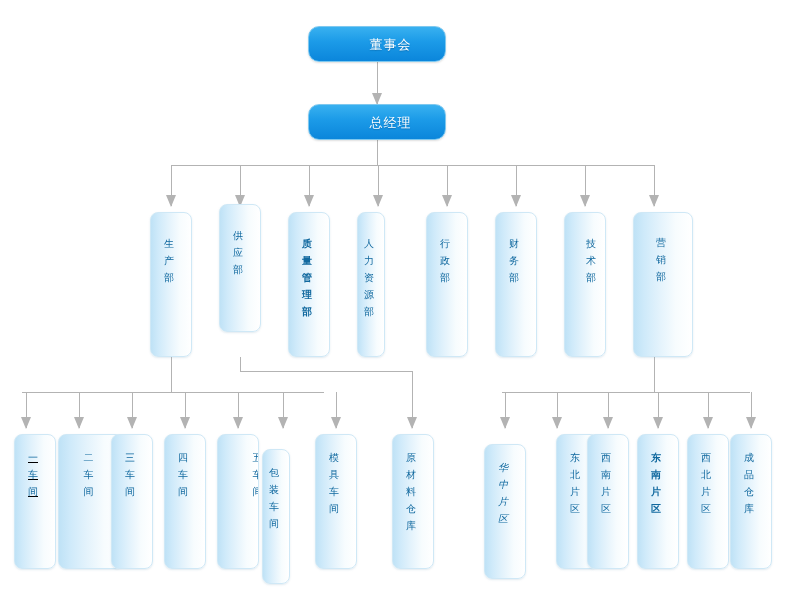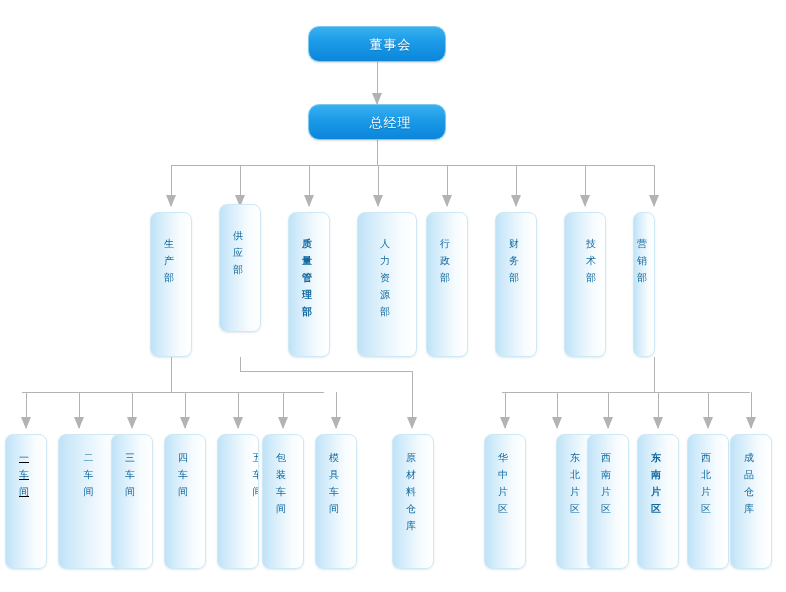--- a/index.html
+++ b/index.html
@@ -136,60 +136,60 @@
       </div>
       <div class="node pale dept" style="left: 150px; top: 212px; width: 42px; height: 145px;">
         <span class="label">生产部</span>
       </div>
       <div class="node pale dept" style="left: 219px; top: 204px; width: 42px; height: 128px;">
         <span class="label">供应部</span>
       </div>
       <div class="node pale dept" style="left: 288px; top: 212px; width: 42px; height: 145px; font-weight: bold;">
         <span class="label">质量管理部</span>
       </div>
-      <div class="node pale dept" style="left: 357px; top: 212px; width: 60px; height: 145px;">
+      <div class="node pale dept" style="left: 357px; top: 212px; width: 28px; height: 145px;">
         <span class="label">人力资源部</span>
       </div>
       <div class="node pale dept" style="left: 426px; top: 212px; width: 42px; height: 145px;">
         <span class="label">行政部</span>
       </div>
       <div class="node pale dept" style="left: 495px; top: 212px; width: 42px; height: 145px;">
         <span class="label">财务部</span>
       </div>
       <div class="node pale dept" style="left: 564px; top: 212px; width: 42px; height: 145px; padding-left: 16px;">
         <span class="label">技术部</span>
       </div>
-      <div class="node pale dept" style="left: 633px; top: 212px; width: 22px; height: 145px;">
+      <div class="node pale dept" style="left: 633px; top: 212px; width: 60px; height: 145px; font-family: Liberation Mono, monospace;">
         <span class="label">营销部</span>
       </div>
-      <div class="node pale unit" style="left: 5px; top: 434px; width: 42px; height: 135px; text-decoration: underline;">
+      <div class="node pale unit" style="left: 14px; top: 434px; width: 42px; height: 135px; text-decoration: underline;">
         <span class="label">一车间</span>
       </div>
       <div class="node pale unit" style="left: 58px; top: 434px; width: 65px; height: 135px;">
         <span class="label">二车间</span>
       </div>
       <div class="node pale unit" style="left: 111px; top: 434px; width: 42px; height: 135px;">
         <span class="label">三车间</span>
       </div>
       <div class="node pale unit" style="left: 164px; top: 434px; width: 42px; height: 135px;">
         <span class="label">四车间</span>
       </div>
       <div class="node pale unit" style="left: 217px; top: 434px; width: 42px; height: 135px; padding-left: 39px;">
         <span class="label">五车间</span>
       </div>
-      <div class="node pale unit" style="left: 262px; top: 434px; width: 42px; height: 135px;">
+      <div class="node pale unit" style="left: 262px; top: 449px; width: 28px; height: 135px;">
         <span class="label">包装车间</span>
       </div>
       <div class="node pale unit" style="left: 315px; top: 434px; width: 42px; height: 135px;">
         <span class="label">模具车间</span>
       </div>
       <div class="node pale unit" style="left: 392px; top: 434px; width: 42px; height: 135px;">
         <span class="label">原材料仓库</span>
       </div>
-      <div class="node pale unit" style="left: 484px; top: 434px; width: 42px; height: 135px;">
+      <div class="node pale unit" style="left: 484px; top: 444px; width: 42px; height: 135px; font-style: italic;">
         <span class="label">华中片区</span>
       </div>
       <div class="node pale unit" style="left: 536px; top: 434px; width: 42px; height: 135px; margin-left: 20px;">
         <span class="label">东北片区</span>
       </div>
       <div class="node pale unit" style="left: 587px; top: 434px; width: 42px; height: 135px;">
         <span class="label">西南片区</span>
       </div>
       <div class="node pale unit" style="left: 637px; top: 434px; width: 42px; height: 135px; font-weight: bold;">
         <span class="label">东南片区</span>

